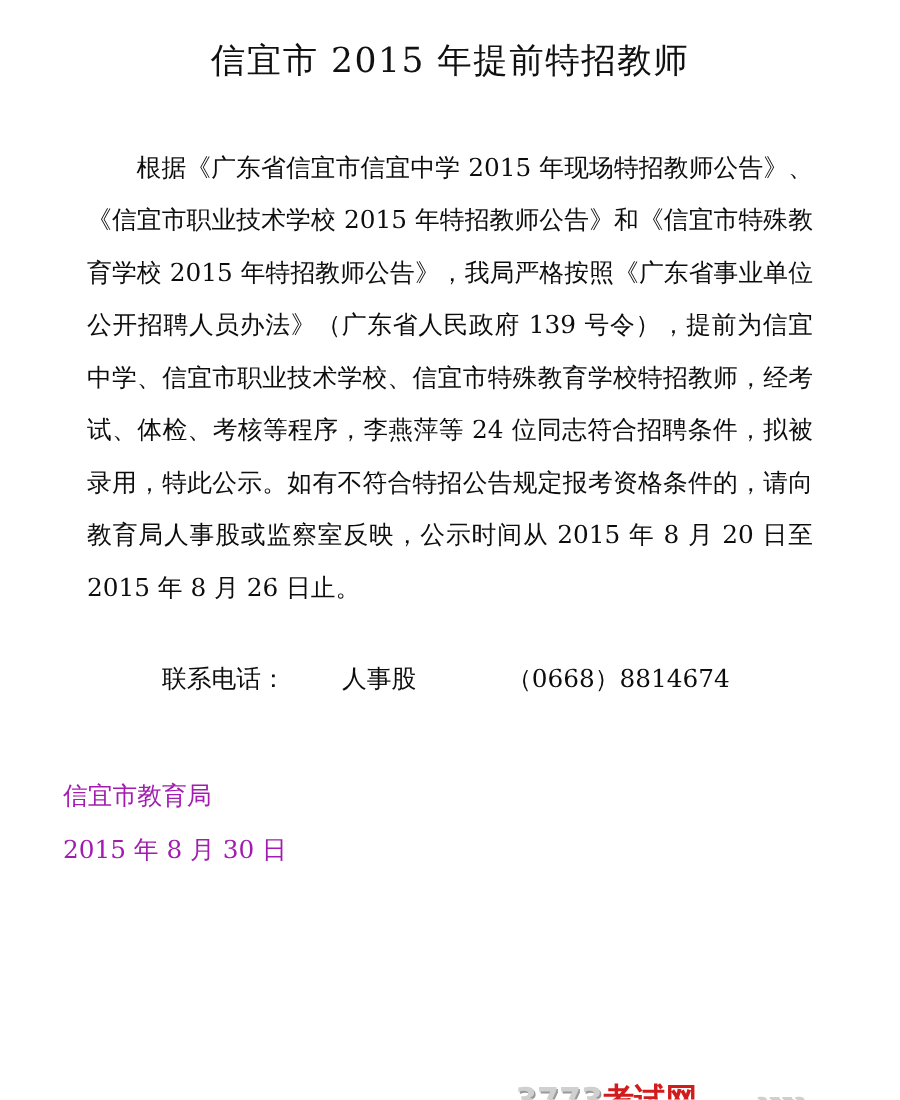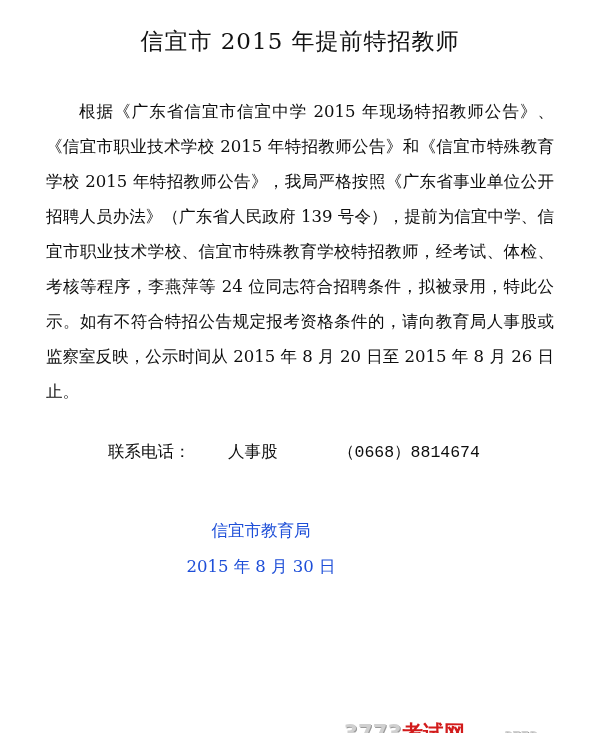--- a/index.html
+++ b/index.html
@@ -36,28 +36,27 @@
   .body-block {
     margin: 34px 42px 0 42px;
     font-size: 16.5px;
     line-height: 35px;
     text-align: justify;
     text-justify: inter-ideograph;
     color: #0d0d0d;
   }
   .para {
     text-indent: 2em;
-    margin: 4px;
+    margin: 16px;
   }
   .contact-block {
     margin: 26px 42px 0 42px;
     font-size: 16.5px;
     line-height: 36px;
     color: #0d0d0d;
-    font-family: Liberation Mono, monospace;
   }
   .contact-row {
     display: block;
     white-space: pre;
     text-indent: 2em;
   }
   .contact-label {
     display: inline-block;
     width: 120px;
   }
@@ -65,23 +64,23 @@
     display: inline-block;
     width: 110px;
   }
   .contact-number {
     display: inline-block;
   }
   .sign-block {
     margin: 42px 42px 0 42px;
     font-size: 16.5px;
     line-height: 36px;
-    text-align: center;
+    text-align: left;
     padding-right: 78px;
-    color: #1d4ed8;
+    color: #a21caf;
   }
   .sign-line {
     display: block;
   }
   .watermark {
     position: absolute;
     right: 10px;
     bottom: 8px;
     font-family: "DejaVu Sans", "Liberation Sans", sans-serif;
     font-size: 21px;

